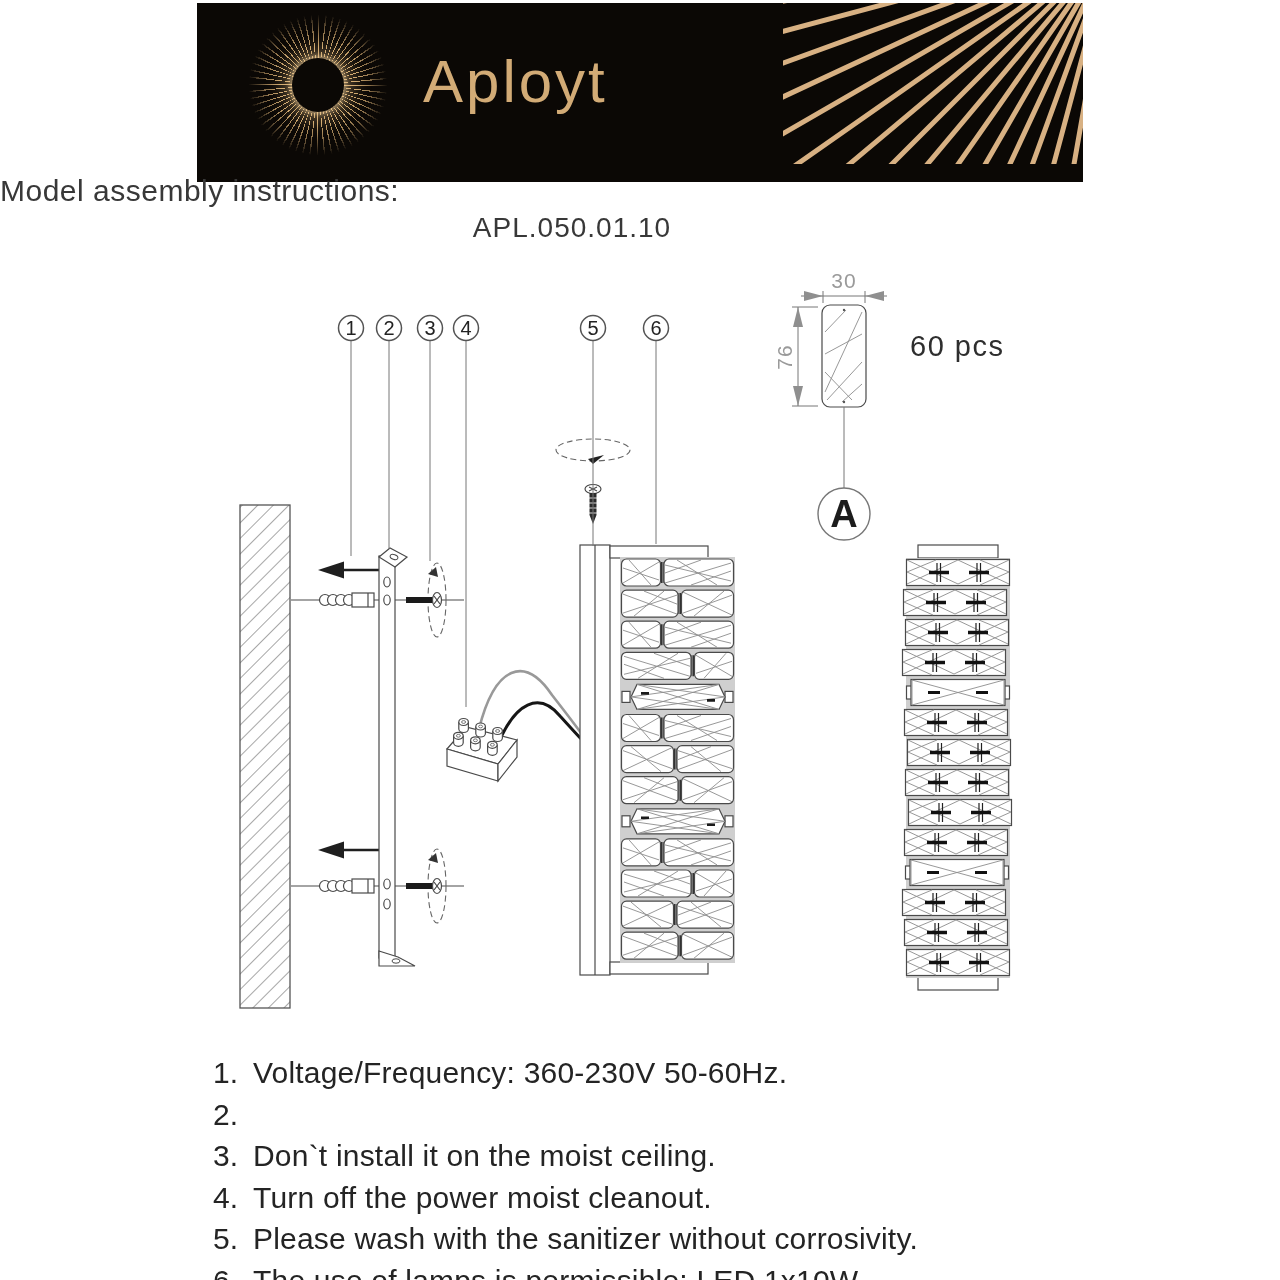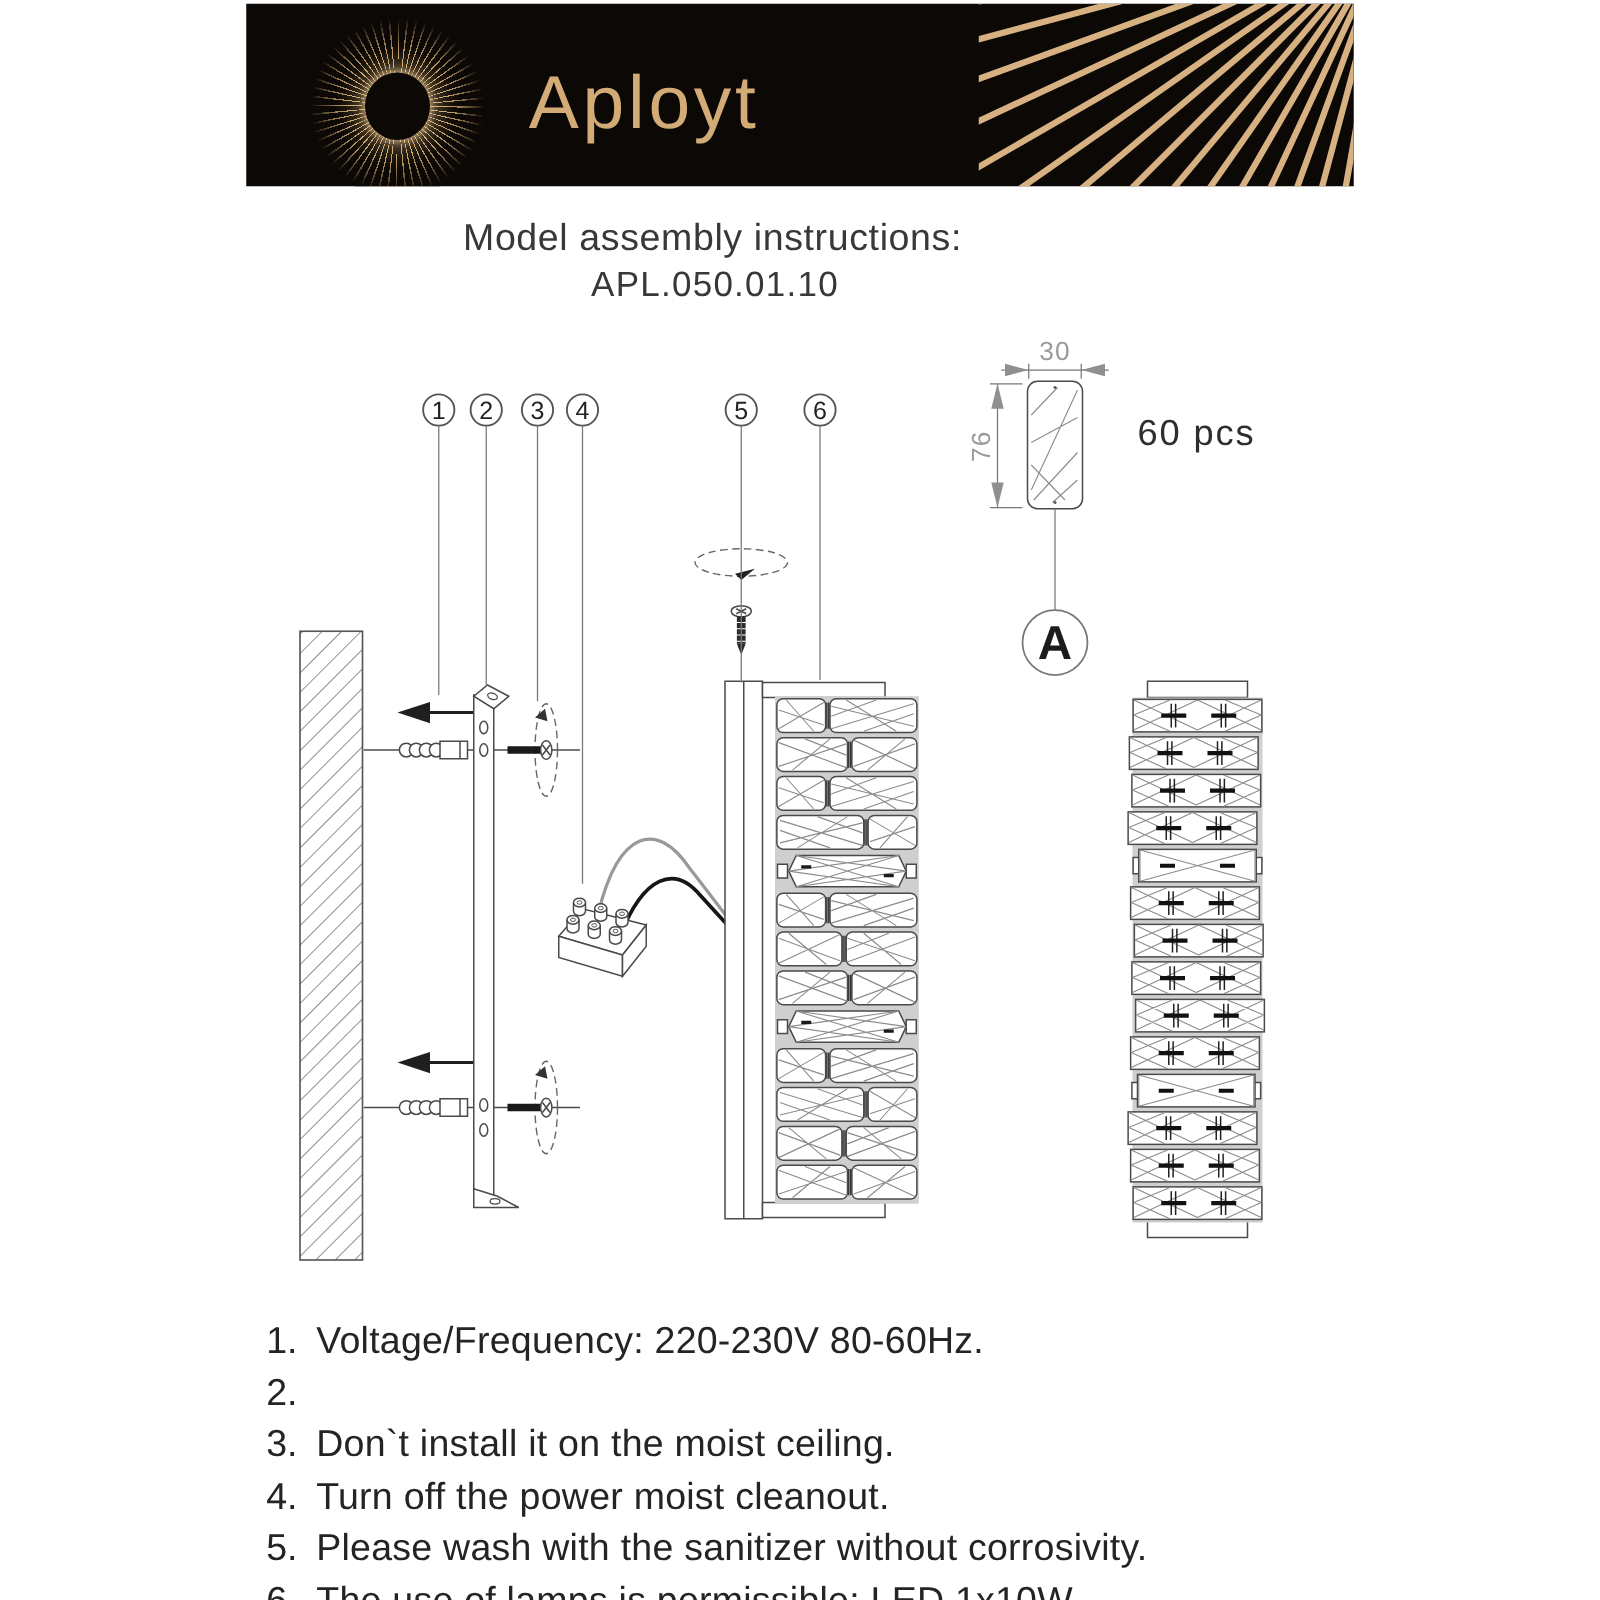--- a/index.html
+++ b/index.html
@@ -1,34 +1,34 @@
 <!DOCTYPE html>
 <html><head>
 <meta charset="utf-8">
 <style>
   html,body { margin:0; padding:0; }
   body { width:1280px; height:1280px; background:#ffffff; position:relative;
          font-family:"Liberation Sans", sans-serif; overflow:hidden; }
 
   
-  .banner { position:absolute; left:197px; top:3px; width:886px; height:146px;
+  .banner { position:absolute; left:197px; top:3px; width:886px; height:179px;
             background:#0b0805; overflow:hidden; }
   .sunburst { position:absolute; left:52px; top:12px; width:138px; height:140px; }
   .sunburst::before { content:""; position:absolute; inset:0; border-radius:50%;
       background:repeating-conic-gradient(rgba(219,178,118,.95) 0deg 1.2deg, rgba(11,8,5,0) 1.2deg 6deg); }
   .sunburst::after { content:""; position:absolute; inset:-3px; border-radius:50%;
       background:radial-gradient(closest-side, rgba(11,8,5,0) 52%, rgba(11,8,5,.25) 68%, #0b0805 97%); }
   .sunburst b { position:absolute; inset:43px; border-radius:50%; background:#0b0805; z-index:2;
       box-shadow:0 0 18px 9px rgba(236,197,138,.38), 0 0 5px 2px rgba(248,219,168,.6); }
   .brand { position:absolute; left:226px; top:44px; font-size:60px; font-weight:400;
            letter-spacing:3px; color:#d2ab76; }
   .rays  { position:absolute; right:0; top:0; }
 
   
-  .t1 { position:absolute; left:0; top:174px; width:1140px; text-align:center;
+  .t1 { position:absolute; left:0; top:174px; width:1140px; 
         font-size:30px; color:#383838; letter-spacing:.5px; }
   .t2 { position:absolute; left:0; top:212px; width:1144px; text-align:center;
         font-size:28px; color:#383838; letter-spacing:1px; }
 
   
   .diagram { position:absolute; left:0; top:0; }
   .ln  { stroke:#4a4a4a; stroke-width:1.2; fill:none; }
   .lt  { stroke:#777;    stroke-width:1;   fill:none; }
   .wh  { fill:#fff; stroke:#4a4a4a; stroke-width:1.2; }
   .fc  { stroke:#8c8c8c; stroke-width:.9; fill:none; }
@@ -293,21 +293,21 @@
       <line x1="844" y1="407" x2="844" y2="488" class="lt"></line>
       <circle cx="844" cy="514" r="26" fill="#fff" stroke="#777" stroke-width="1.4"></circle>
       <text class="biglabel" x="844" y="527">A</text>
       <text class="qty" x="910" y="356">60 pcs</text>
     </g>
   </svg>
 
   <ol class="notes">
     <li class="note">
       <span class="n">1.</span>
-      <span class="t">Voltage/Frequency: 220-230V 80-60Hz.</span>
+      <span class="t">Voltage/Frequency: 360-230V 50-60Hz.</span>
     </li>
     <li class="note">
       <span class="n">2.</span>
     </li>
     <li class="note">
       <span class="n">3.</span>
       <span class="t">Don`t install it on the moist ceiling.</span>
     </li>
     <li class="note">
       <span class="n">4.</span>

